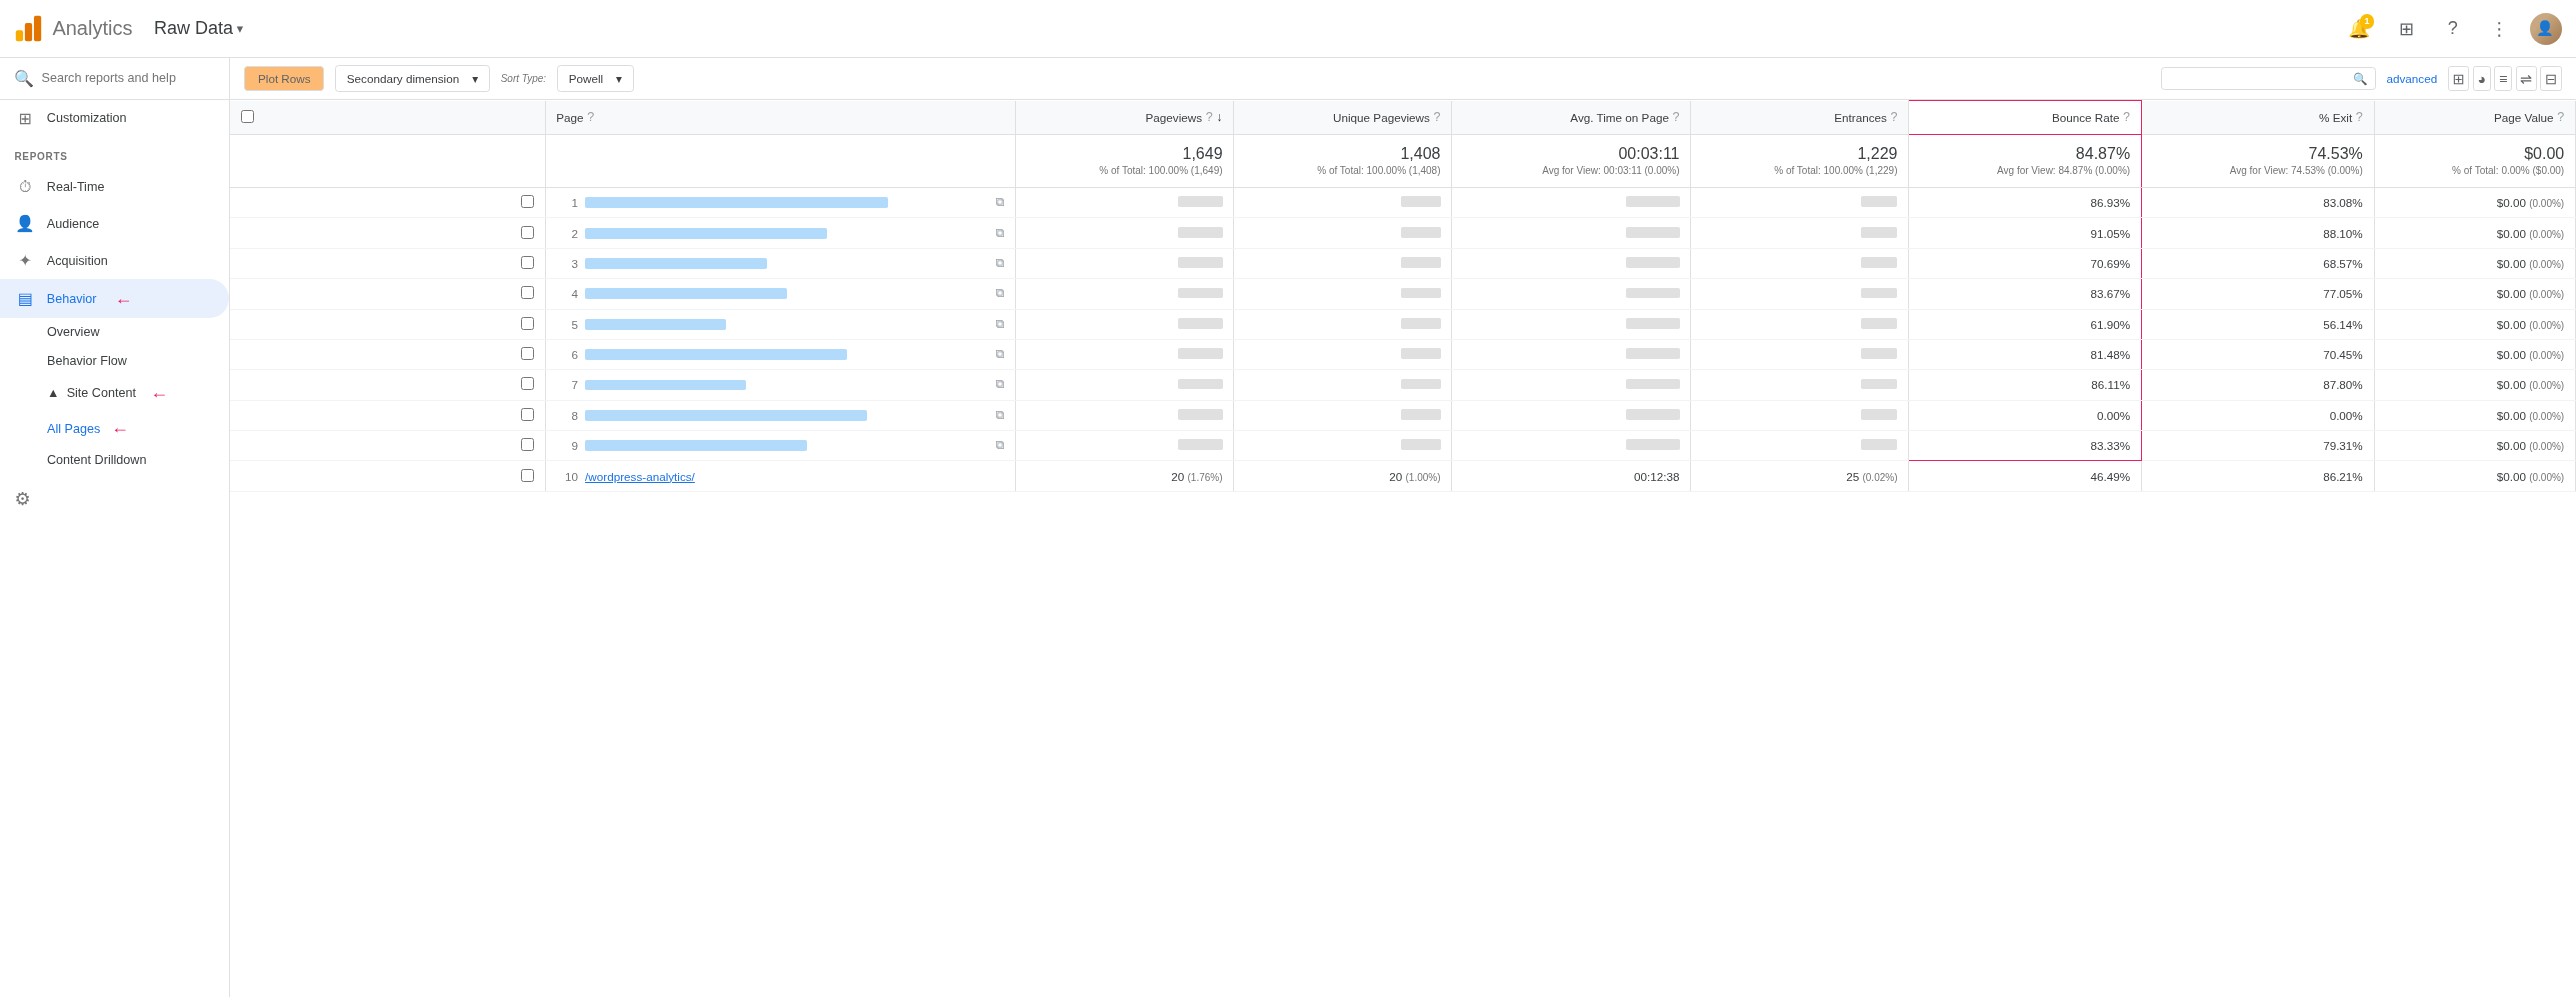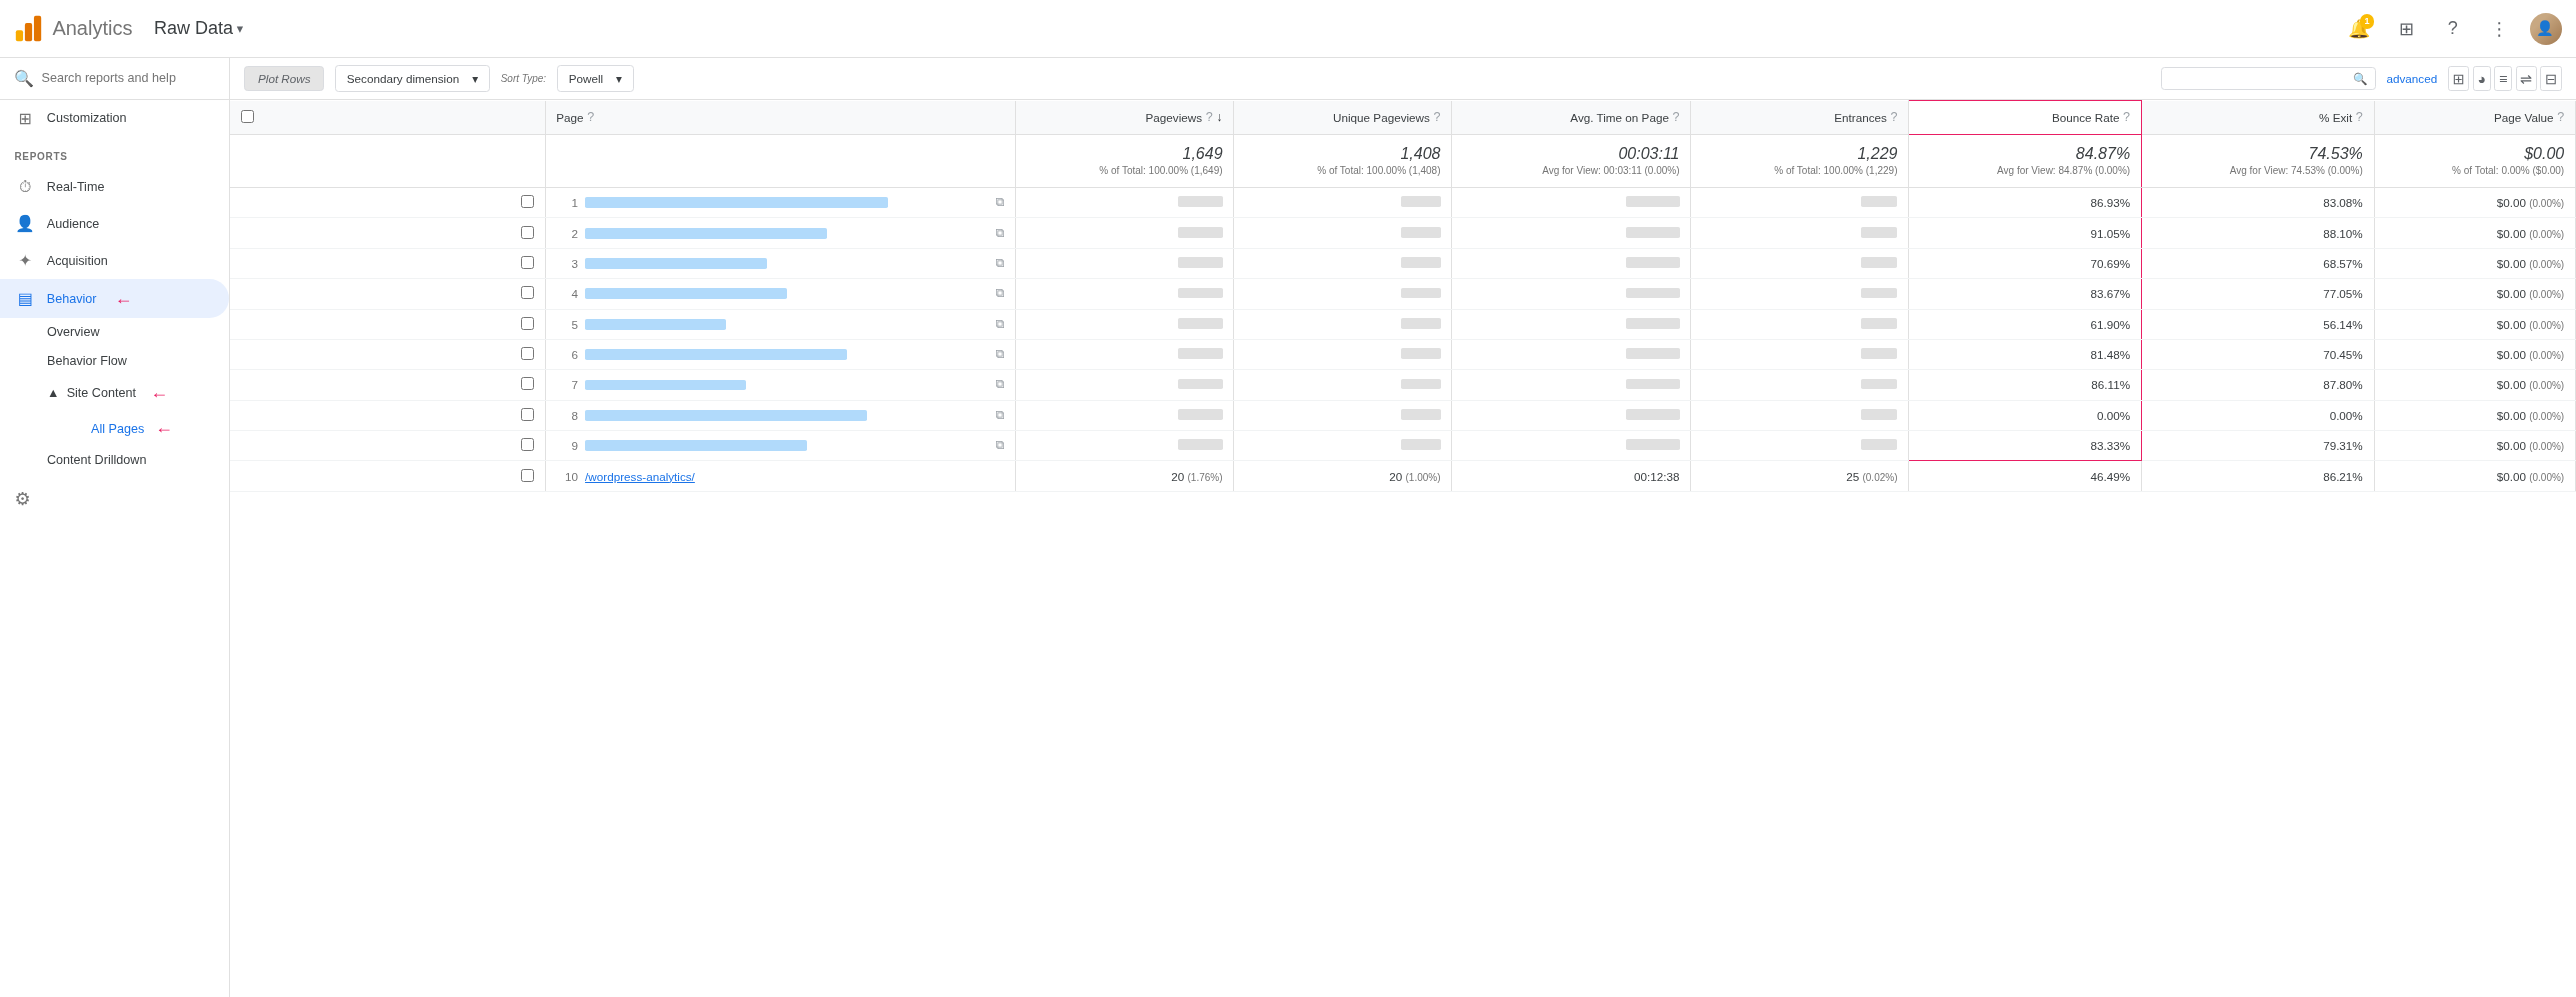--- a/index.html
+++ b/index.html
@@ -162,21 +162,20 @@
     .sidebar-item.active .sidebar-item-icon { color: #1a73e8; }
     .sidebar-sub-item {
       padding: 7.2px 14.4px 7.2px 47px;
       cursor: pointer;
       color: #3c4043;
       font-size: 12.6px;
     }
     .sidebar-sub-item.active {
       color: #1a73e8;
       font-weight: 500;
-      margin-left: 44px;
     }
     .sidebar-expand-item {
       display: flex;
       align-items: center;
       gap: 7.2px;
       padding: 7.2px 14.4px 7.2px 47px;
       cursor: pointer;
       color: #3c4043;
       font-size: 12.6px;
     }
@@ -212,25 +211,24 @@
       align-items: center;
       padding: 7.2px 14.4px;
       border-bottom: 0.9px solid #e0e0e0;
       gap: 10.8px;
       background: #fff;
     }
     .btn-plot-rows {
       padding: 5.4px 12.6px;
       border: 0.9px solid #dadce0;
       border-radius: 3.6px;
-      background: #e5e5e5;
+      background: #fdba74;
       color: #5f6368;
       font-size: 11.7px;
       cursor: pointer;
-      font-style: italic;
     }
     .select-btn {
       display: flex;
       align-items: center;
       gap: 13px;
       padding: 5.4px 10.8px;
       border: 0.9px solid #dadce0;
       border-radius: 3.6px;
       background: #fff;
       color: #3c4043;
@@ -327,21 +325,20 @@
       text-align: right;
       border-right: 0.9px solid #e0e0e0;
       border-bottom: 1.8px solid #e0e0e0;
       vertical-align: top;
     }
     .summary-row td.page-col { text-align: left; }
     .summary-main {
       font-size: 16px;
       font-weight: 500;
       color: #3c4043;
-      font-style: italic;
     }
     .summary-sub {
       font-size: 10px;
       color: #757575;
       margin-top: 1.8px;
     }
     
     .data-row td {
       padding: 7.2px 10.8px;
       text-align: right;

